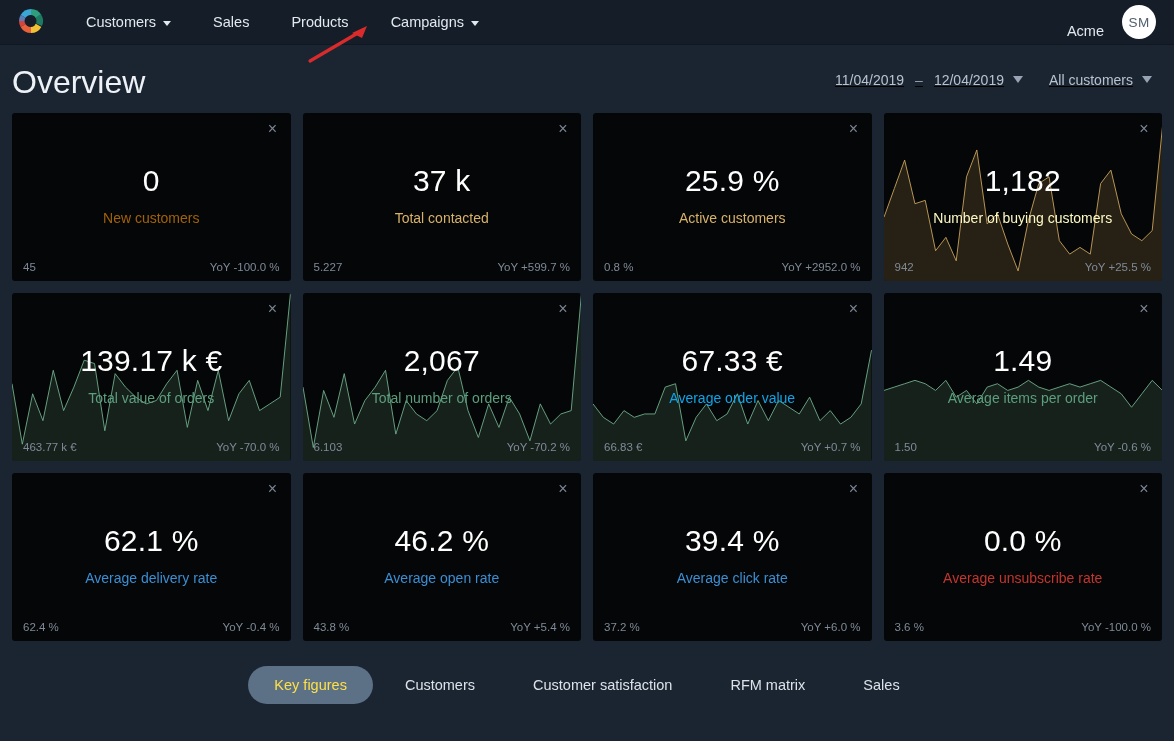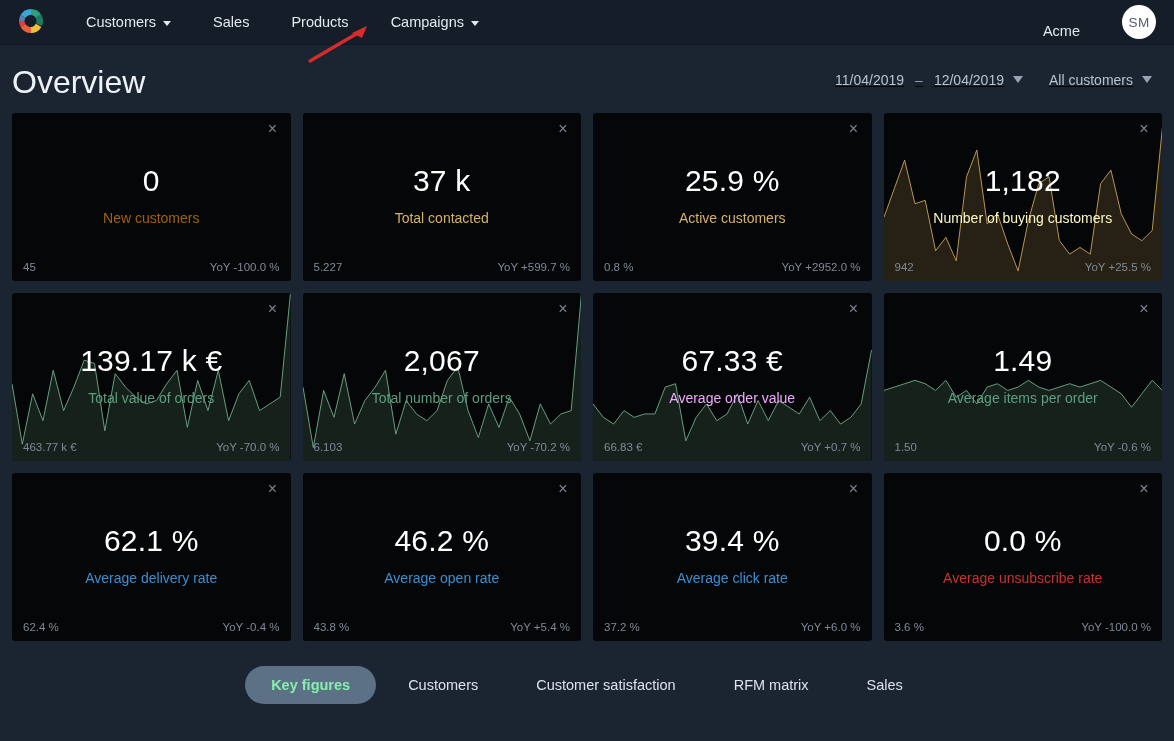--- a/index.html
+++ b/index.html
@@ -46,21 +46,21 @@
     margin-left: auto;
     display: flex;
     align-items: flex-end;
     gap: 18px;
   }
   .acct-name { color: #e3e8ee; font-size: 14.5px; }
   .avatar {
     width: 34px; height: 34px; border-radius: 50%;
     background: #ffffff; color: #52606d;
     font-size: 13.5px; letter-spacing: .5px;
-    display:flex; align-items:center; justify-content:center;margin-left:24px;
+    display:flex; align-items:center; justify-content:center;
   }
 
   
   .annot-arrow {
     position: absolute;
     left: 305px; top: 24px;
     width: 70px; height: 42px;
     pointer-events: none;
   }
 
@@ -171,22 +171,21 @@
   .tab {
     color: #dbe2ea;
     font-size: 14.5px;
     padding: 11px 26px;
     border-radius: 22px;
     cursor: pointer;
     white-space: nowrap;
   }
   .tab.active {
     background: #5c7086;
-    color: #86efac;
-    font-weight: bold;
+    color: #fde047;
   }
 </style>
 </head>
 <body>
 
 <div class="topbar">
 
   <div class="logo-wrap">
     <svg width="30" height="29" viewBox="0 0 60 58">
       <g transform="translate(28,26)">
@@ -327,21 +326,21 @@
       </div>
     </div>
     <div class="card">
       <svg class="spark" viewBox="0 0 100 100" preserveAspectRatio="none">
         <path d="M0.00,66.00 L3.70,74.00 L7.41,78.00 L11.11,70.00 L14.81,74.00 L18.52,72.00 L22.22,72.00 L25.93,56.00 L29.63,54.00 L33.33,88.00 L37.04,74.00 L40.74,66.00 L44.44,76.00 L48.15,72.00 L51.85,60.00 L55.56,78.00 L59.26,64.00 L62.96,76.00 L66.67,64.00 L70.37,68.00 L74.07,72.00 L77.78,62.00 L81.48,76.00 L85.19,70.00 L88.89,78.00 L92.59,74.00 L96.30,66.00 L100.00,34.00 L100,100 L0,100 Z" fill="rgba(111,174,140,0.16)"></path>
         <path d="M0.00,66.00 L3.70,74.00 L7.41,78.00 L11.11,70.00 L14.81,74.00 L18.52,72.00 L22.22,72.00 L25.93,56.00 L29.63,54.00 L33.33,88.00 L37.04,74.00 L40.74,66.00 L44.44,76.00 L48.15,72.00 L51.85,60.00 L55.56,78.00 L59.26,64.00 L62.96,76.00 L66.67,64.00 L70.37,68.00 L74.07,72.00 L77.78,62.00 L81.48,76.00 L85.19,70.00 L88.89,78.00 L92.59,74.00 L96.30,66.00 L100.00,34.00" fill="none" stroke="#6fae8c" stroke-width="0.9" vector-effect="non-scaling-stroke"></path>
       </svg>
       <div class="card-x">×</div>
       <div class="card-center">
         <div class="card-value">67.33 €</div>
-        <div class="card-label" style="color:#f0abfc">Average order value</div>
+        <div class="card-label" style="color:#0ea5e9">Average order value</div>
       </div>
       <div class="card-foot">
         <span>66.83 €</span>
         <span>YoY +0.7 %</span>
       </div>
     </div>
     <div class="card">
       <svg class="spark" viewBox="0 0 100 100" preserveAspectRatio="none">
         <path d="M0.00,58.00 L3.70,56.00 L7.41,54.00 L11.11,52.00 L14.81,54.00 L18.52,58.00 L22.22,52.00 L25.93,62.00 L29.63,58.00 L33.33,66.00 L37.04,56.00 L40.74,54.00 L44.44,58.00 L48.15,56.00 L51.85,52.00 L55.56,56.00 L59.26,58.00 L62.96,56.00 L66.67,54.00 L70.37,56.00 L74.07,54.00 L77.78,52.00 L81.48,56.00 L85.19,60.00 L88.89,68.00 L92.59,60.00 L96.30,52.00 L100.00,58.00 L100,100 L0,100 Z" fill="rgba(111,174,140,0.16)"></path>
         <path d="M0.00,58.00 L3.70,56.00 L7.41,54.00 L11.11,52.00 L14.81,54.00 L18.52,58.00 L22.22,52.00 L25.93,62.00 L29.63,58.00 L33.33,66.00 L37.04,56.00 L40.74,54.00 L44.44,58.00 L48.15,56.00 L51.85,52.00 L55.56,56.00 L59.26,58.00 L62.96,56.00 L66.67,54.00 L70.37,56.00 L74.07,54.00 L77.78,52.00 L81.48,56.00 L85.19,60.00 L88.89,68.00 L92.59,60.00 L96.30,52.00 L100.00,58.00" fill="none" stroke="#6fae8c" stroke-width="0.9" vector-effect="non-scaling-stroke"></path>

